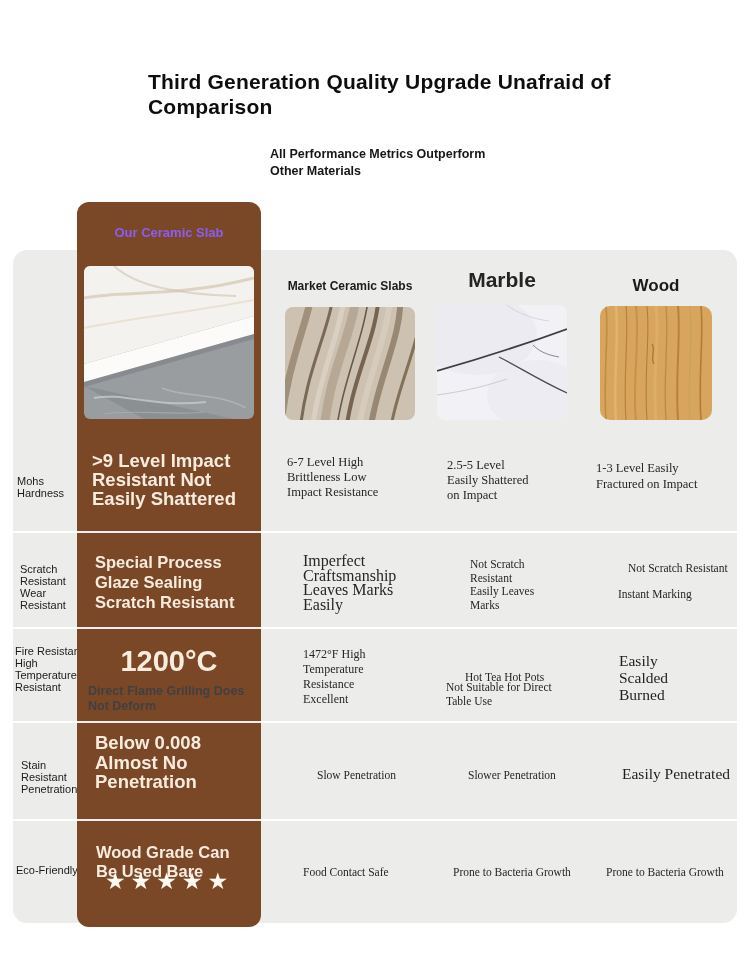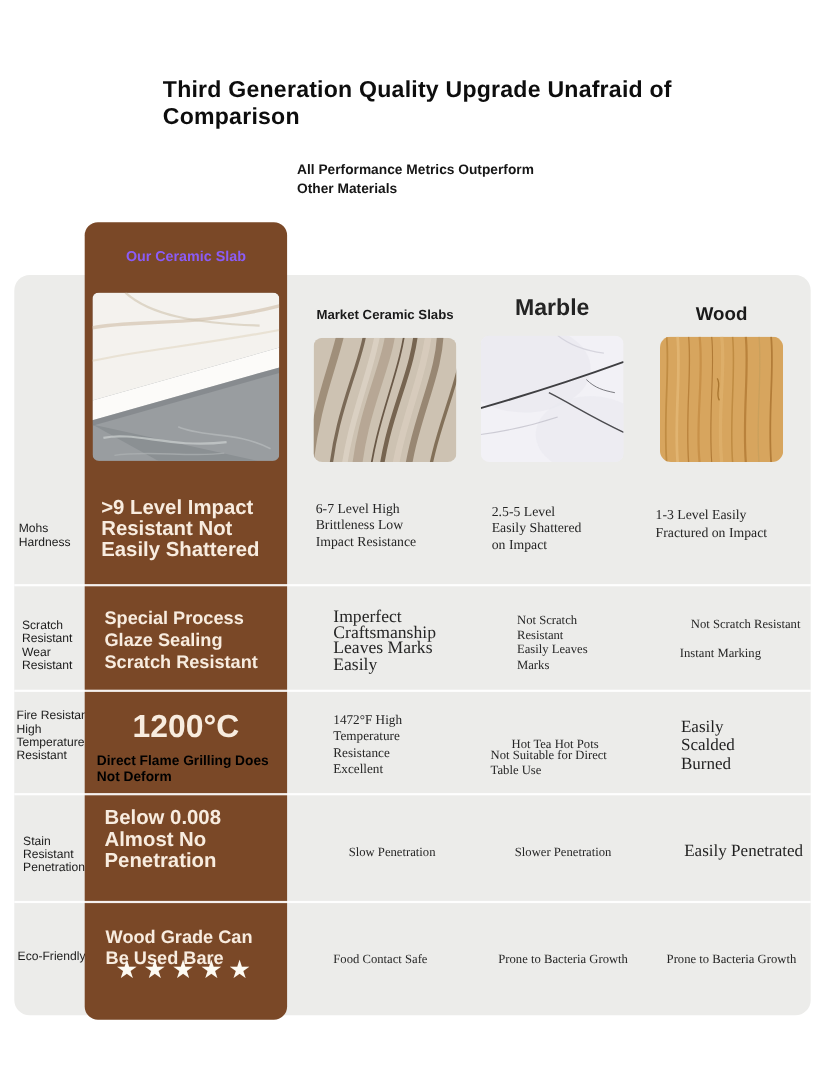--- a/index.html
+++ b/index.html
@@ -29,21 +29,21 @@
   .sw-marble{left:437px;top:305px;width:130px;height:115px;border-radius:8px;}
   .sw-wood{left:600px;top:306px;width:112px;height:114px;border-radius:10px;}
   .swatch svg{display:block;width:100%;height:100%;}
   
   .rlabel{font-size:11px;color:#1b1b1b;line-height:12px;z-index:2;}
   
   .ourcell{color:#f8ecdf;font-weight:700;z-index:5;}
   .our-r1{left:92px;top:451px;width:158px;font-size:18.5px;line-height:19px;}
   .our-r2{left:95px;top:552px;width:162px;font-size:16.5px;line-height:20px;}
   .our-r3-big{left:77px;top:645px;width:184px;text-align:center;font-size:29px;line-height:32px;}
-  .our-r3-sub{left:88px;top:684px;width:168px;font-size:12.5px;line-height:15px;color:#000000;}
+  .our-r3-sub{left:88px;top:684px;width:168px;font-size:12.5px;line-height:15px;color:#404040;}
   .our-r4{left:95px;top:733px;width:150px;font-size:18.5px;line-height:19.5px;}
   .our-r5{left:96px;top:843px;width:142px;font-size:16.5px;line-height:19px;}
   .our-stars{left:77px;top:868px;width:184px;text-align:center;font-size:23px;letter-spacing:5px;color:#fdfaf2;z-index:5;}
   
   .cell{color:#262626;z-index:2;font-family:Liberation Serif, serif;}
   .nowrap{white-space:nowrap;}
   .c-r1-market{left:287px;top:455px;width:100px;font-size:12.5px;line-height:15px;}
   .c-r1-marble{left:447px;top:458px;width:85px;font-size:12.5px;line-height:15px;}
   .c-r1-wood{left:596px;top:461px;width:115px;font-size:12.5px;line-height:15.5px;}
   .c-r2-market{left:303px;top:554px;width:95px;font-size:16px;line-height:14.5px;}

